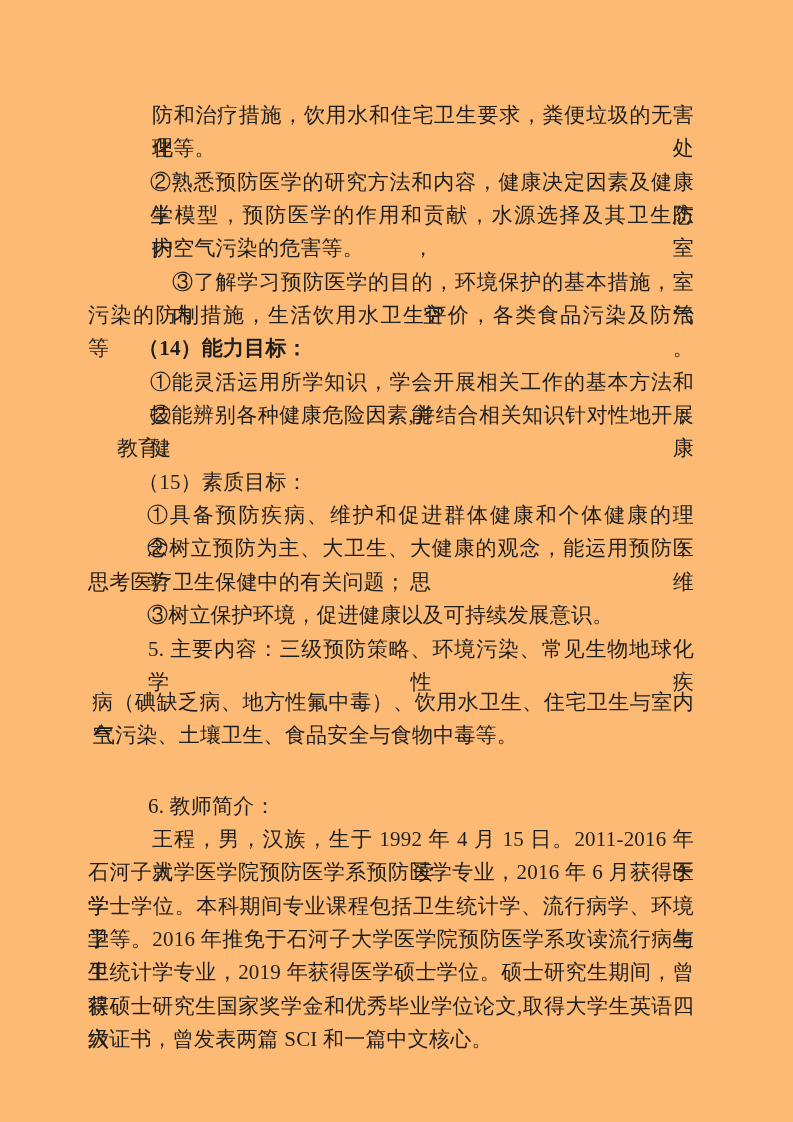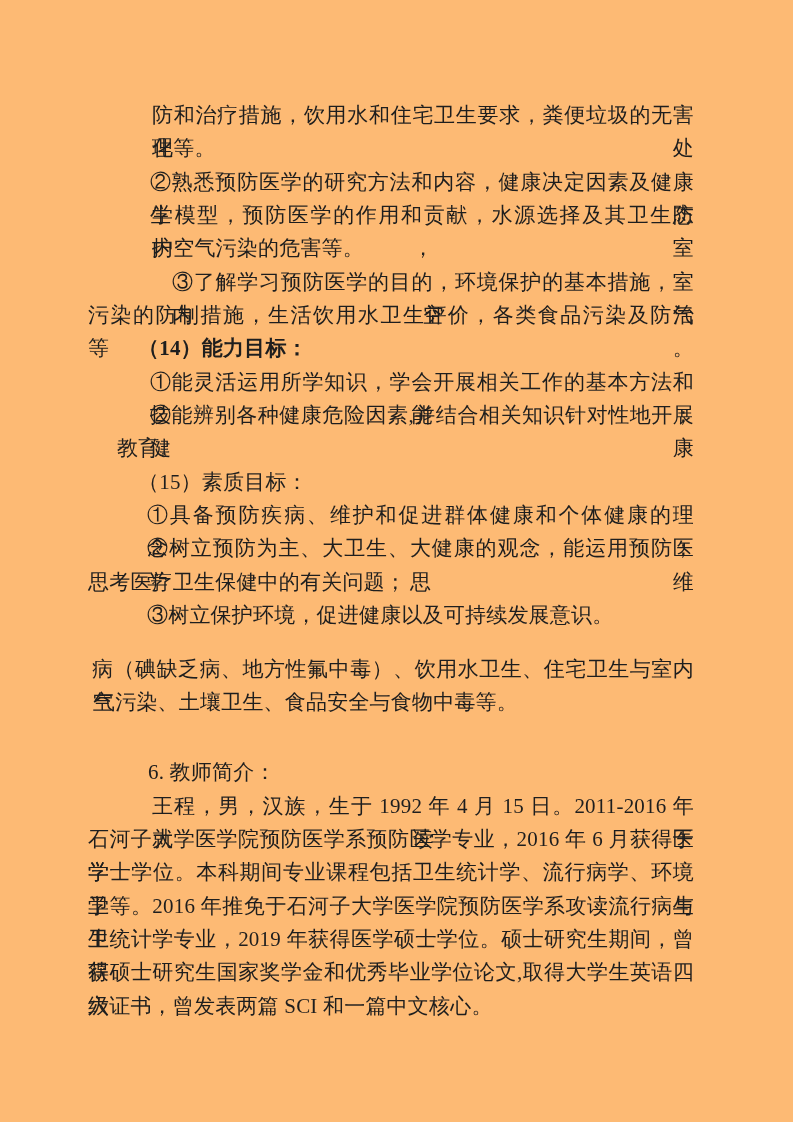--- a/index.html
+++ b/index.html
@@ -52,20 +52,21 @@
       <div class="line j" style="padding-left: 0px;">污染的防制措施，生活饮用水卫生评价，各类食品污染及防治等。</div>
       <div class="line" style="padding-left: 50px; font-weight: bold;">（14）能力目标：</div>
       <div class="line j" style="padding-left: 62px;">①能灵活运用所学知识，学会开展相关工作的基本方法和技能；</div>
       <div class="line j" style="padding-left: 62px;">②能辨别各种健康危险因素,并结合相关知识针对性地开展健康</div>
       <div class="line" style="padding-left: 29px;">教育。</div>
       <div class="line" style="padding-left: 50px;">（15）素质目标：</div>
       <div class="line j" style="padding-left: 59px;">①具备预防疾病、维护和促进群体健康和个体健康的理念；</div>
       <div class="line j" style="padding-left: 59px;">②树立预防为主、大卫生、大健康的观念，能运用预防医学思维</div>
       <div class="line" style="padding-left: 0px;">思考医疗卫生保健中的有关问题；</div>
       <div class="line" style="padding-left: 59px;">③树立保护环境，促进健康以及可持续发展意识。</div>
+      <div class="line j" style="padding-left: 60px;">5. 主要内容：三级预防策略、环境污染、常见生物地球化学性疾</div>
       <div class="line j" style="padding-left: 4px; margin-top: 20px;">病（碘缺乏病、地方性氟中毒）、饮用水卫生、住宅卫生与室内空</div>
       <div class="line" style="padding-left: 6px;">气污染、土壤卫生、食品安全与食物中毒等。</div>
       <div class="line" style="padding-left: 60px; margin-top: 37px;">6. 教师简介：</div>
       <div class="line j" style="padding-left: 64px;">王程，男，汉族，生于 1992 年 4 月 15 日。2011-2016 年就读于</div>
       <div class="line j" style="padding-left: 0px;">石河子大学医学院预防医学系预防医学专业，2016 年 6 月获得医学</div>
       <div class="line j" style="padding-left: 0px;">学士学位。本科期间专业课程包括卫生统计学、流行病学、环境卫生</div>
       <div class="line j" style="padding-left: 0px;">学等。2016 年推免于石河子大学医学院预防医学系攻读流行病与卫</div>
       <div class="line j" style="padding-left: 0px;">生统计学专业，2019 年获得医学硕士学位。硕士研究生期间，曾获</div>
       <div class="line j" style="padding-left: 0px;">得硕士研究生国家奖学金和优秀毕业学位论文,取得大学生英语四六</div>
       <div class="line" style="padding-left: 0px;">级证书，曾发表两篇 SCI 和一篇中文核心。</div>

